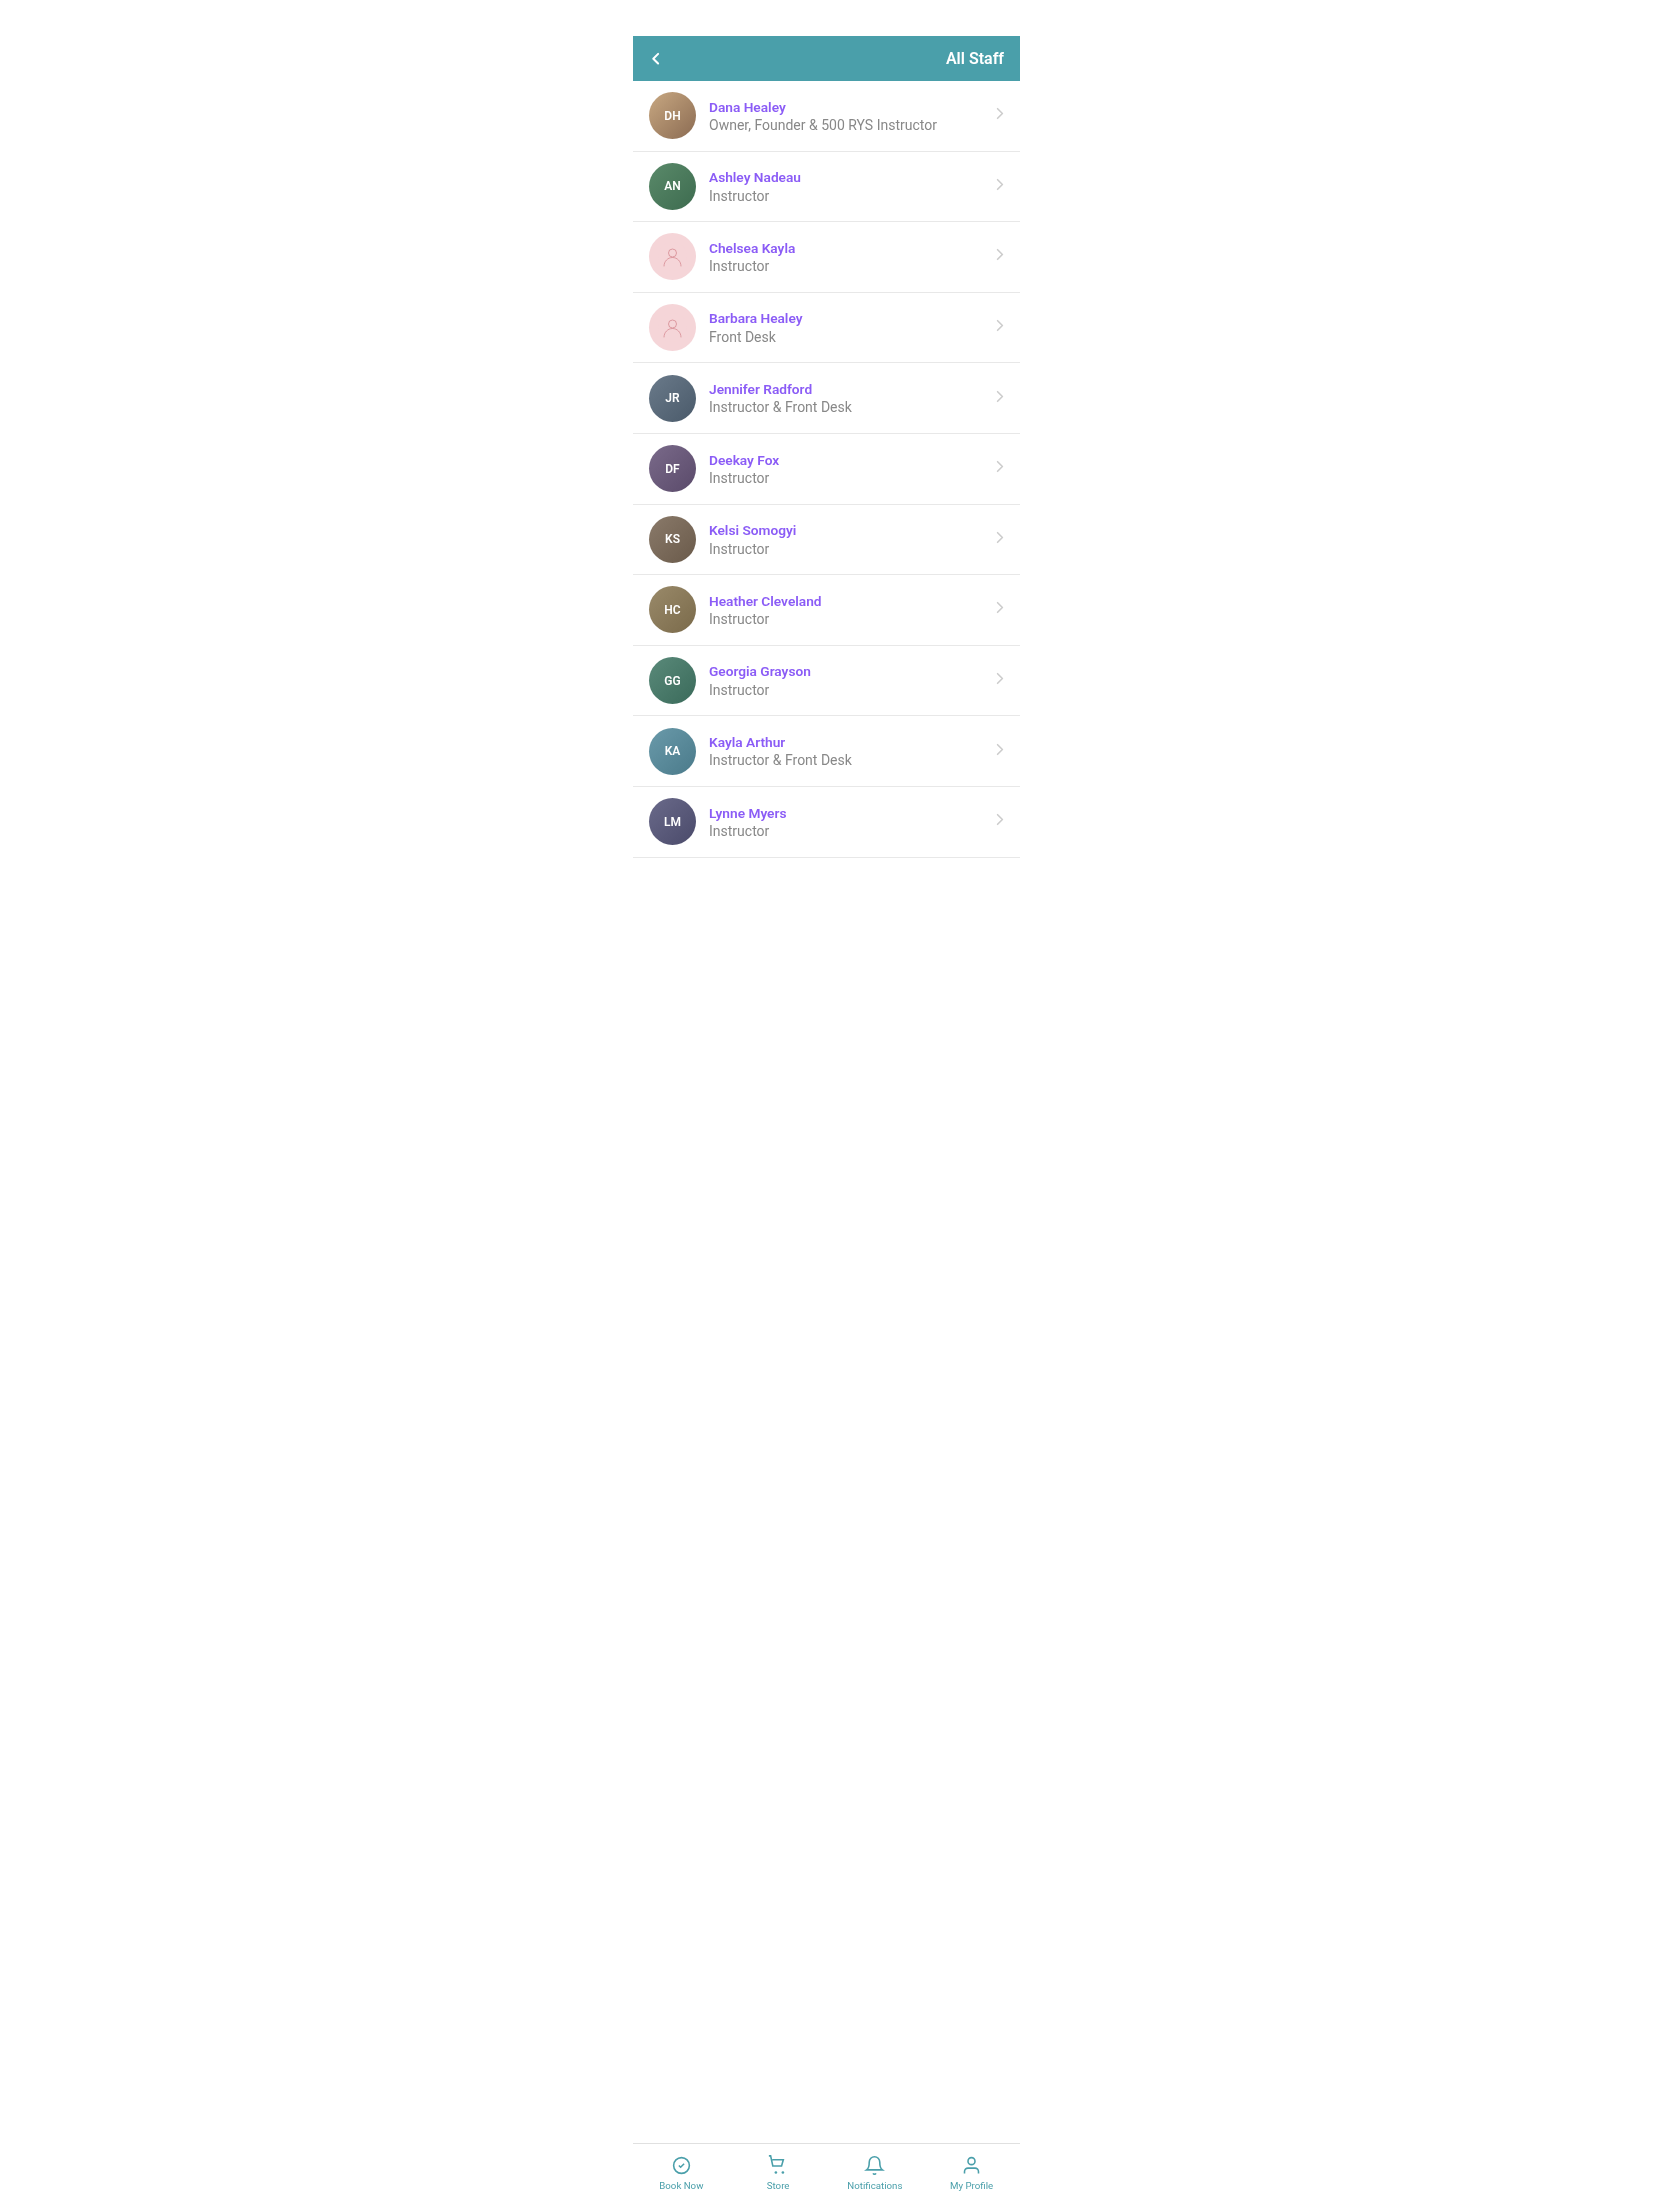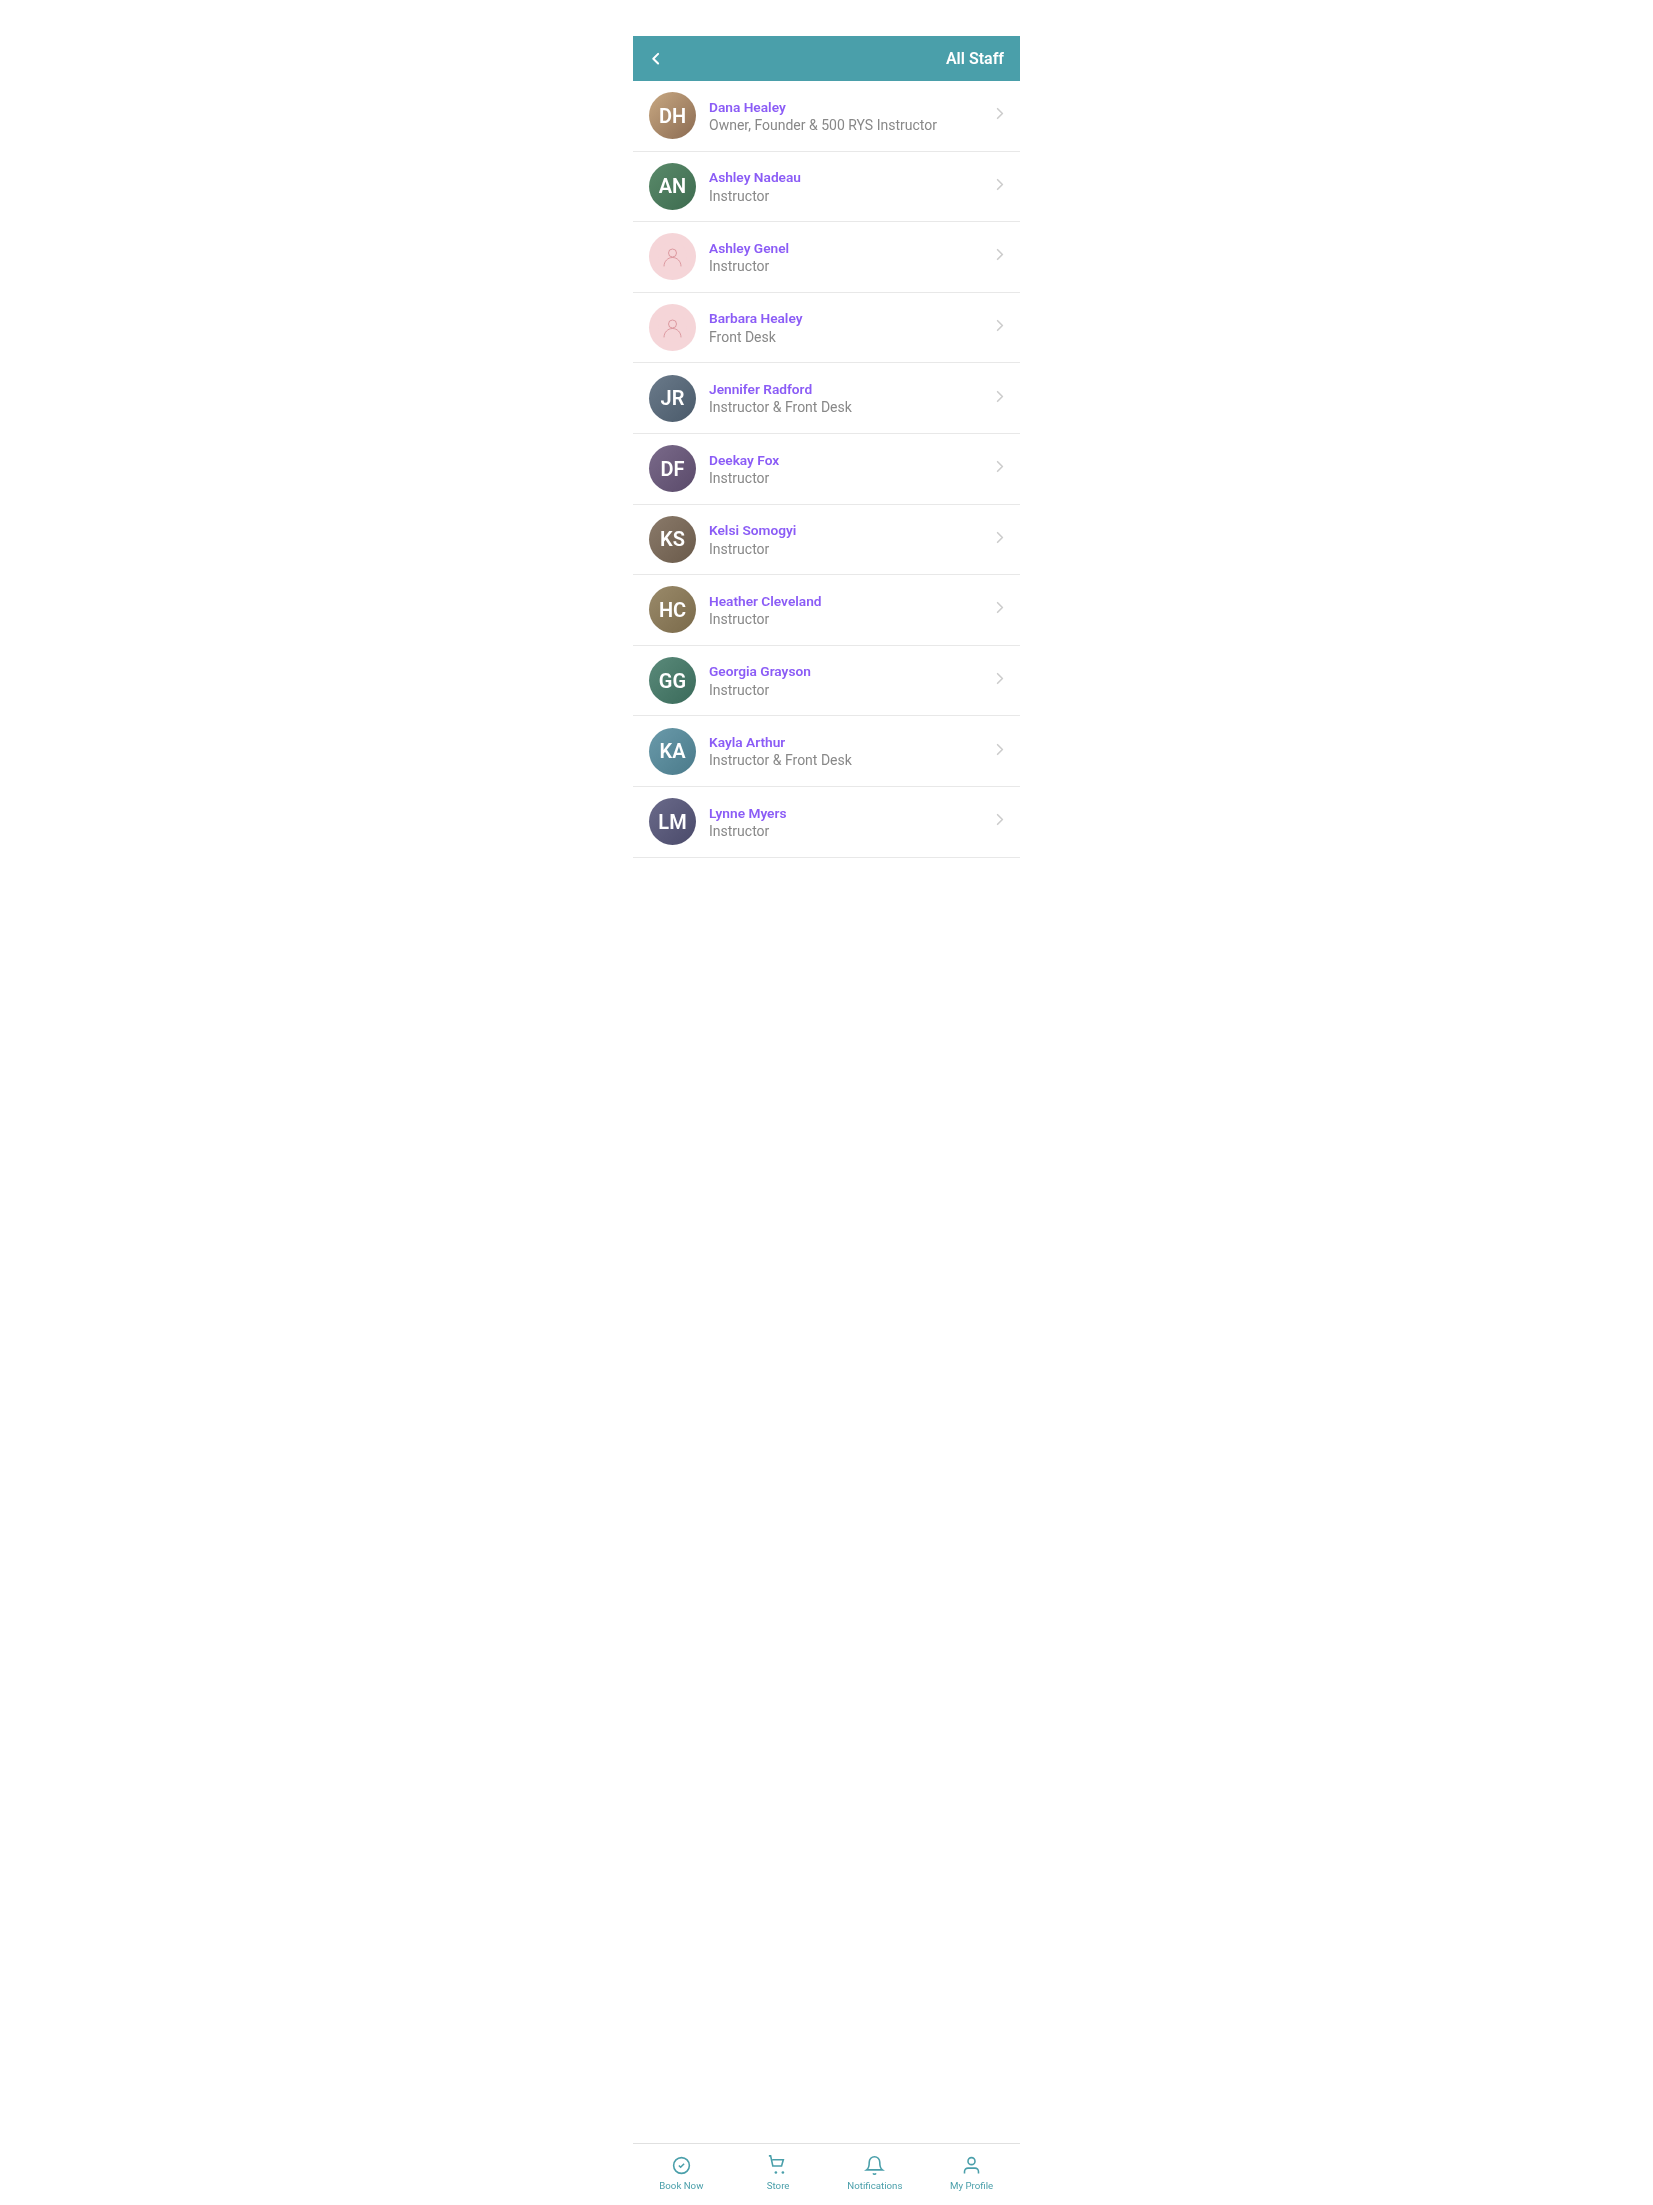--- a/index.html
+++ b/index.html
@@ -183,21 +183,21 @@
     }
     .avatar-circle-kristin {
       background: linear-gradient(135deg, #7a8a9a, #5a6a7a);
     }
     .avatar-circle-lynne {
       background: linear-gradient(135deg, #6a6a8a, #4a4a6a);
     }
 
     .avatar-initials {
       color: white;
-      font-size: 20px;
+      font-size: 12px;
       font-weight: 600;
       text-transform: uppercase;
     }
   </style>
 </head>
 <body>
 
 <header class="header">
   <div class="header-back">
     <svg width="19.4" height="19.4" viewBox="0 0 24 24" fill="none" stroke="white" stroke-width="2.5" stroke-linecap="round" stroke-linejoin="round">
@@ -238,21 +238,21 @@
     </div>
     <div class="staff-item">
       <div class="avatar-placeholder">
         <svg viewBox="0 0 58 58" fill="none" xmlns="http://www.w3.org/2000/svg">
     <circle cx="29" cy="29" r="29" fill="#f5d5d8"></circle>
     <circle cx="29" cy="22" r="8" stroke="#d4868e" stroke-width="1.5" fill="none"></circle>
     <path d="M12 48c0-9.4 7.6-17 17-17s17 7.6 17 17" stroke="#d4868e" stroke-width="1.5" fill="none" stroke-linecap="round"></path>
   </svg>
       </div>
       <div class="staff-info">
-        <div class="staff-name">Ashley Genel</div>
+        <div class="staff-name">Chelsea Kayla</div>
         <div class="staff-role">Instructor</div>
       </div>
       <div class="staff-chevron">
         <svg width="8" height="13" viewBox="0 0 10 16" fill="none">
           <polyline points="2 2 8 8 2 14" stroke="#cccccc" stroke-width="2" stroke-linecap="round" stroke-linejoin="round"></polyline>
         </svg>
       </div>
     </div>
     <div class="staff-item">
       <div class="avatar-placeholder">

